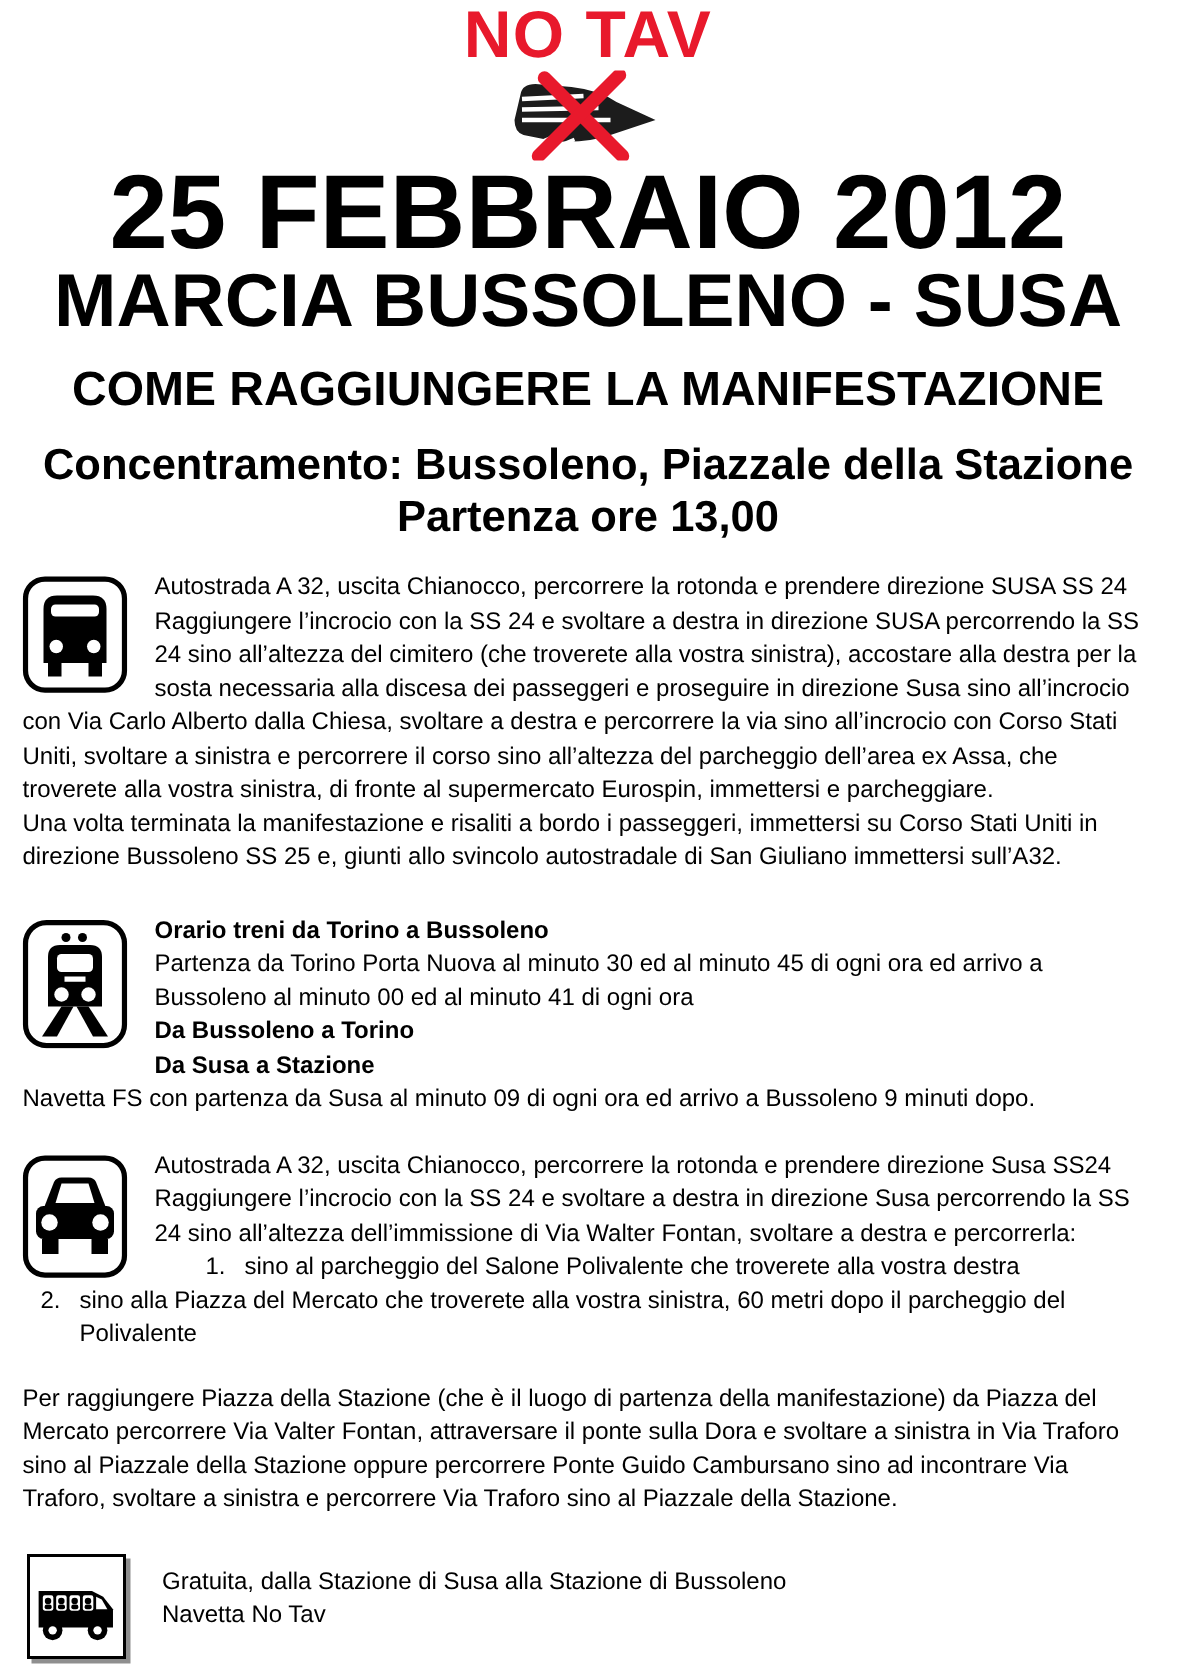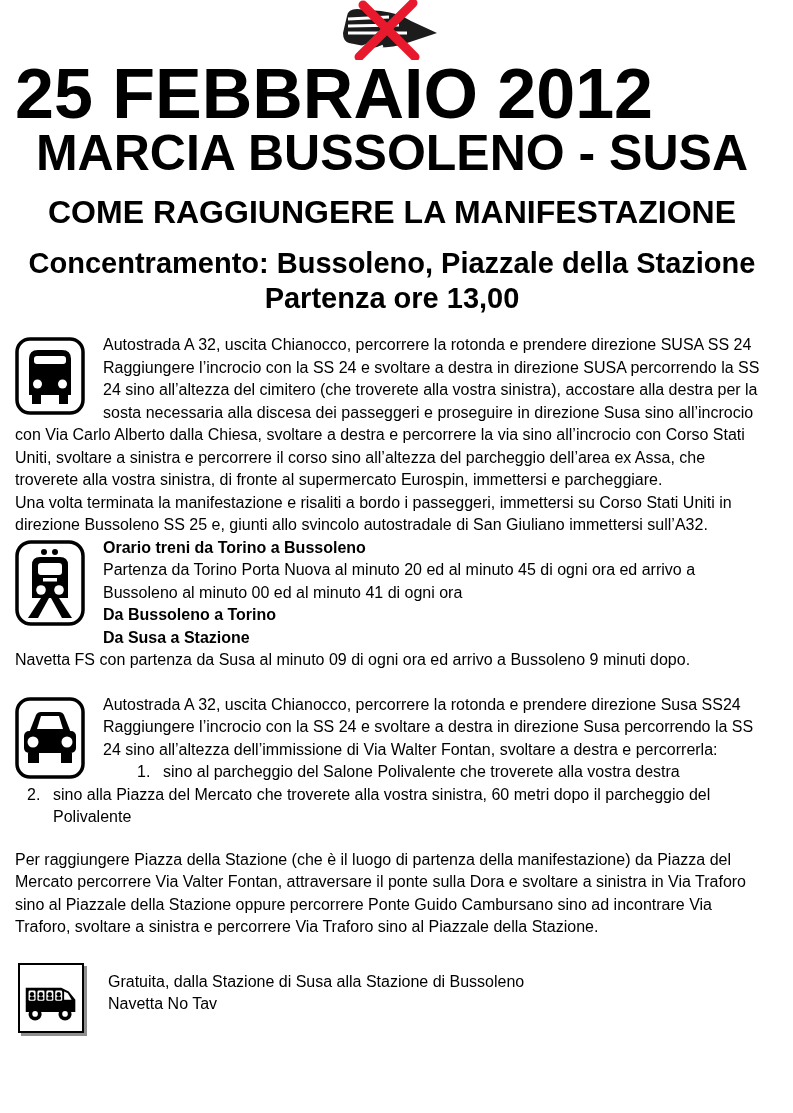--- a/index.html
+++ b/index.html
@@ -9,50 +9,51 @@
   }
   .page{padding:0 24px 0 15px;}
   p{margin:0;}
   .b{font-weight:bold;}
   
   .logo-text{
     font-size:44px;line-height:46px;font-weight:bold;letter-spacing:1px;
     text-align:center;color:#e8192c;padding-top:1px;
   }
   .logo-img{text-align:center;height:60px;line-height:0;}
-  .title1{font-size:70px;line-height:68px;font-weight:bold;text-align:left;margin:0;letter-spacing:0px;}
+  .title1{font-size:70px;line-height:68px;font-weight:bold;text-align:center;margin:0;letter-spacing:0px;}
   .title2{font-size:50px;line-height:50px;font-weight:bold;text-align:center;margin:0;}
   .title3{font-size:32px;line-height:36px;font-weight:bold;text-align:center;margin:16px;}
   .title4{font-size:29px;line-height:35px;font-weight:bold;text-align:center;margin:0;}
   
   section{margin:0;}
   section::after{content:"";display:block;clear:both;}
   .icon-wrap{float:left;margin:3px 18px 2px 0;line-height:0;}
   .sec-bus{margin-top:18px;}
-  .sec-train{}
+  .sec-train{margin-top:26px;}
   .sec-car{margin-top:22px;}
   .walking{margin-top:20px;}
   .sec-shuttle{margin-top:24px;}
   .li{display:flex;}
   .li-beside{padding-left:34px;}
   .li-below{padding-left:12px;}
   .num{width:26px;flex:none;}
   .li-text{flex:1;}
   .shuttle-frame{
     float:left;margin:0 24px 0 3px;border:2.5px solid #000;background:#fff;
     box-shadow:3px 3px 0 #8f8f8f;width:62px;height:66px;
     display:flex;align-items:center;justify-content:center;
   }
   .shuttle-text{padding-top:8px;}
 </style>
 </head>
 <body>
 
 <div class="page">
 
+  <div class="logo-text">NO TAV</div>
 
   <div class="logo-img">
     <svg width="150" height="60" viewBox="0 0 150 60">
       <path d="M30 16 Q31 9 40 9 L64 11 Q82 13 94 21 L120 33 L90 43 Q72 49 52 47 L32 43 Q26 41 26 33 Z" fill="#1c1c1c"></path>
       <line x1="31" y1="19" x2="72" y2="17" stroke="#fff" stroke-width="3"></line>
       <line x1="31" y1="26" x2="82" y2="25" stroke="#fff" stroke-width="3"></line>
       <line x1="31" y1="33" x2="90" y2="33" stroke="#fff" stroke-width="3"></line>
       <line x1="38" y1="50" x2="50" y2="45" stroke="#fff" stroke-width="2.5"></line>
       <line x1="54" y1="51" x2="66" y2="46" stroke="#fff" stroke-width="2.5"></line>
       <line x1="46" y1="5" x2="98" y2="57" stroke="#e8192c" stroke-width="9" stroke-linecap="round"></line>
@@ -91,21 +92,21 @@
         <path d="M17 58 V25 Q17 17 25 17 H45 Q53 17 53 25 V58 Z" fill="#000"></path>
         <rect x="23" y="23" width="24" height="12" rx="3" fill="#fff"></rect>
         <rect x="28" y="38" width="14" height="3.5" fill="#fff"></rect>
         <circle cx="26" cy="50" r="4.8" fill="#fff"></circle>
         <circle cx="44" cy="50" r="4.8" fill="#fff"></circle>
         <polygon points="26,58 34,58 23,78 13,78" fill="#000"></polygon>
         <polygon points="36,58 44,58 57,78 47,78" fill="#000"></polygon>
       </svg>
     </span>
     <p class="b">Orario treni da Torino a Bussoleno</p>
-    <p>Partenza da Torino Porta Nuova al minuto 20 ed al minuto 45 di ogni ora ed arrivo a Bussoleno al minuto 00 ed al minuto 41 di ogni ora</p>
+    <p>Partenza da Torino Porta Nuova al minuto 30 ed al minuto 45 di ogni ora ed arrivo a Bussoleno al minuto 00 ed al minuto 41 di ogni ora</p>
     <p class="b">Da Bussoleno a Torino</p>
     <p class="b">Da Susa a Stazione</p>
     <p>Navetta FS con partenza da Susa al minuto 09 di ogni ora ed arrivo a Bussoleno 9 minuti dopo.</p>
   </section>
 
   <section class="sec-car">
     <span class="icon-wrap">
       <svg width="70" height="82" viewBox="0 0 70 82">
         <rect x="2" y="2" width="66" height="78" rx="13" fill="#fff" stroke="#000" stroke-width="3.5"></rect>
         <path d="M14 36 L21 18 Q22.5 15 26 15 H44 Q47.5 15 49 18 L56 36 Z" fill="#000"></path>

